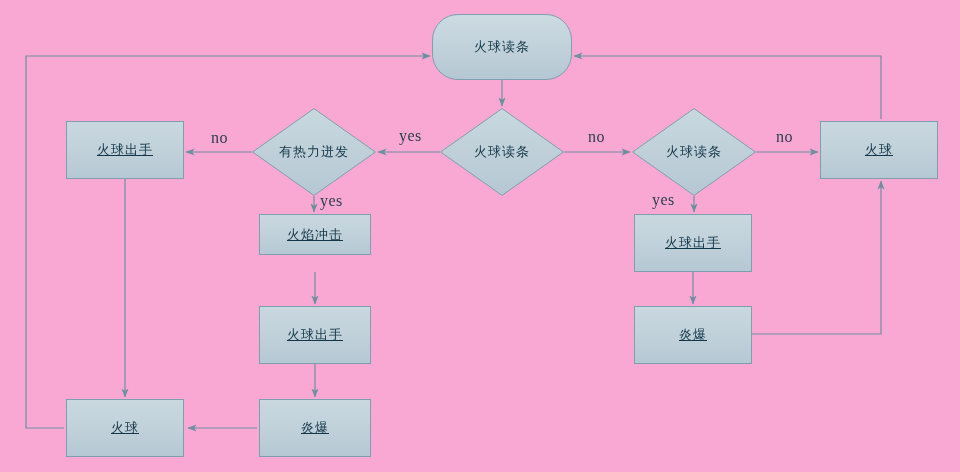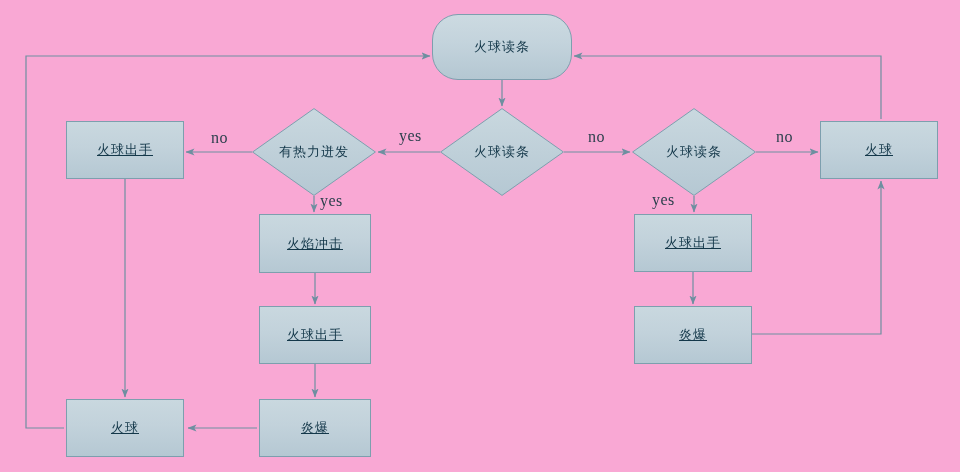--- a/index.html
+++ b/index.html
@@ -140,21 +140,21 @@
           <polygon points="62,0.6 123.4,44 62,87.4 0.6,44" fill="url(#dg3)" stroke="#7d9fae" stroke-width="1"></polygon>
         </svg>
         <span class="diamond-label">火球读条</span>
       </div>
       <div class="node box" style="left: 66px; top: 121px; width: 118px; height: 58px;">
         <span class="diamond-label">火球出手</span>
       </div>
       <div class="node box" style="left: 820px; top: 121px; width: 118px; height: 58px;">
         <span class="diamond-label">火球</span>
       </div>
-      <div class="node box" style="left: 259px; top: 214px; width: 112px; height: 59px;">
+      <div class="node box" style="left: 259px; top: 214px; width: 112px; height: 41px;">
         <span class="diamond-label">火焰冲击</span>
       </div>
       <div class="node box" style="left: 259px; top: 306px; width: 112px; height: 58px;">
         <span class="diamond-label">火球出手</span>
       </div>
       <div class="node box" style="left: 259px; top: 399px; width: 112px; height: 58px;">
         <span class="diamond-label">炎爆</span>
       </div>
       <div class="node box" style="left: 66px; top: 399px; width: 118px; height: 58px;">
         <span class="diamond-label">火球</span>

